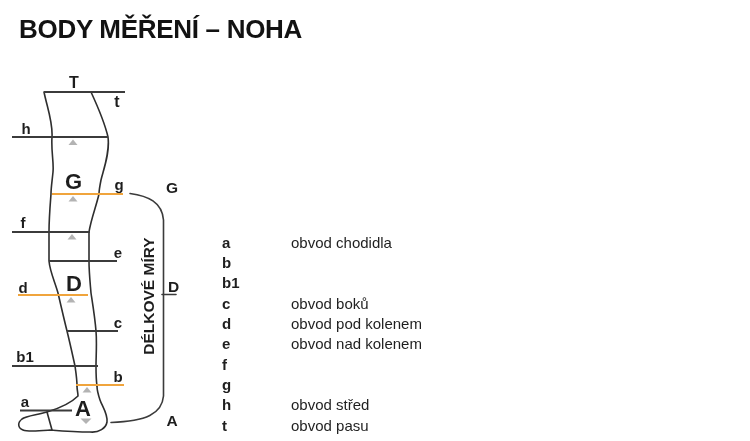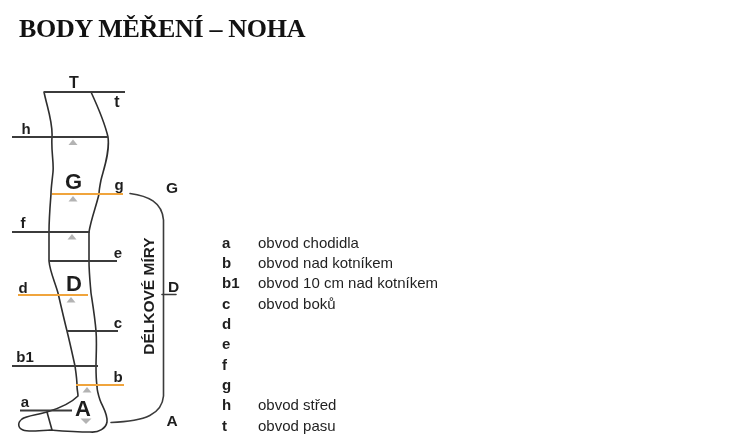--- a/index.html
+++ b/index.html
@@ -3,40 +3,40 @@
 <meta charset="utf-8">
 <style>
   html,body{margin:0;padding:0;background:#ffffff;}
   .canvas{
     position:relative;width:750px;height:441px;background:#ffffff;
     font-family:"Liberation Sans",sans-serif;overflow:hidden;
   }
   .page-title{
     position:absolute;left:19px;top:14px;margin:0;
     font-size:26px;font-weight:bold;color:#121212;letter-spacing:-0.3px;
-    font-family:Liberation Serif, serif;white-space:nowrap;
+    font-family:Liberation Sans, sans-serif;white-space:nowrap;
   }
   svg.diagram{position:absolute;left:0;top:0;}
   .outline{fill:none;stroke:#2e2e2e;stroke-width:1.6;stroke-linecap:round;stroke-linejoin:round;}
   .mline{stroke:#3b3b3b;stroke-width:1.8;stroke-linecap:butt;}
   .hline{stroke-width:2;stroke-linecap:butt;}
   .bracket{fill:none;stroke:#3b3b3b;stroke-width:1.6;stroke-linecap:round;}
   text{font-family:"Liberation Sans",sans-serif;font-weight:bold;fill:#1d1d1d;}
   .lbl-s{font-size:15px;}
   .lbl-t{font-size:16px;}
   .lbl-big{font-size:22px;}
   .lbl-br{font-size:15.5px;}
   .lbl-axis{font-size:15.5px;}
   .legend{
     position:absolute;left:219px;top:232px;width:330px;
     color:#1f1f1f;font-size:15px;
   }
   .legend-row{display:flex;align-items:center;height:20.35px;}
   .legend-key{width:39px;font-weight:bold;padding-left:3px;box-sizing:border-box;flex:none;}
-  .legend-desc{white-space:nowrap;}
+  .legend-desc{white-space:nowrap;margin-left:33px;}
 </style>
 </head>
 <body>
 
 <div class="canvas">
 
   <h1 class="page-title">BODY MĚŘENÍ – NOHA</h1>
 
   <svg class="diagram" width="210" height="441" viewBox="0 0 210 441">
 
@@ -94,35 +94,35 @@
     <text class="lbl-axis" x="154" y="296" text-anchor="middle" transform="rotate(-90 154 296)">DÉLKOVÉ MÍRY</text>
   </svg>
 
   <div class="legend">
     <div class="legend-row">
       <span class="legend-key">a</span>
       <span class="legend-desc">obvod chodidla</span>
     </div>
     <div class="legend-row">
       <span class="legend-key">b</span>
-      <span class="legend-desc">obvod nad kotníkem</span>
     </div>
     <div class="legend-row">
       <span class="legend-key">b1</span>
-      <span class="legend-desc">obvod 10 cm nad kotníkem</span>
     </div>
     <div class="legend-row">
       <span class="legend-key">c</span>
       <span class="legend-desc">obvod boků</span>
     </div>
     <div class="legend-row">
       <span class="legend-key">d</span>
+      <span class="legend-desc">obvod pod kolenem</span>
     </div>
     <div class="legend-row">
       <span class="legend-key">e</span>
+      <span class="legend-desc">obvod nad kolenem</span>
     </div>
     <div class="legend-row">
       <span class="legend-key">f</span>
     </div>
     <div class="legend-row">
       <span class="legend-key">g</span>
     </div>
     <div class="legend-row">
       <span class="legend-key">h</span>
       <span class="legend-desc">obvod střed</span>

